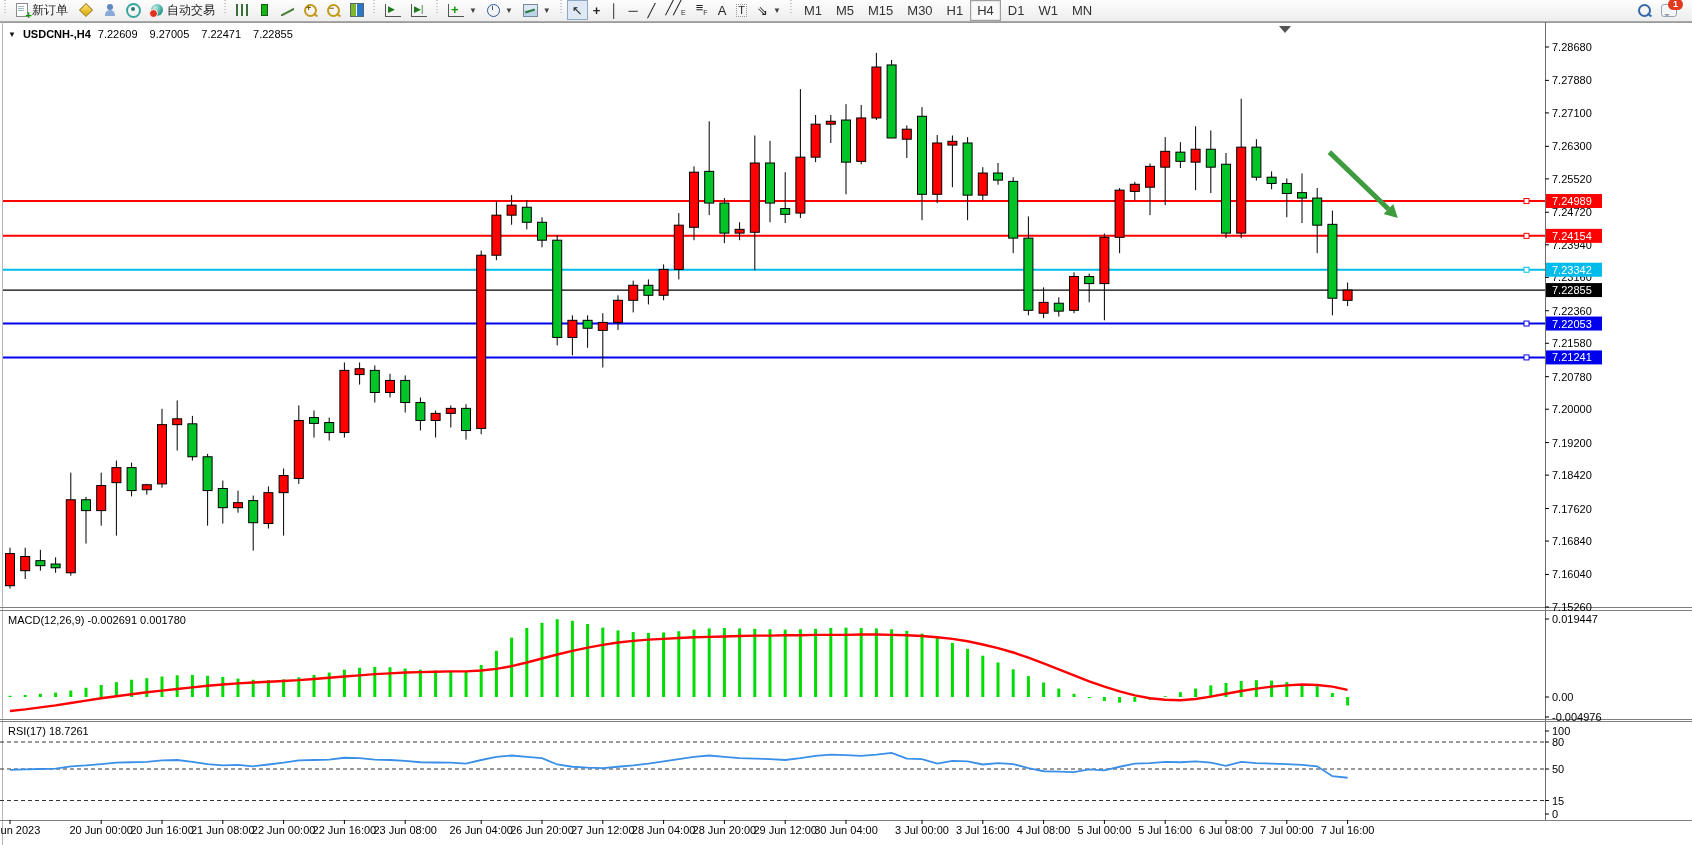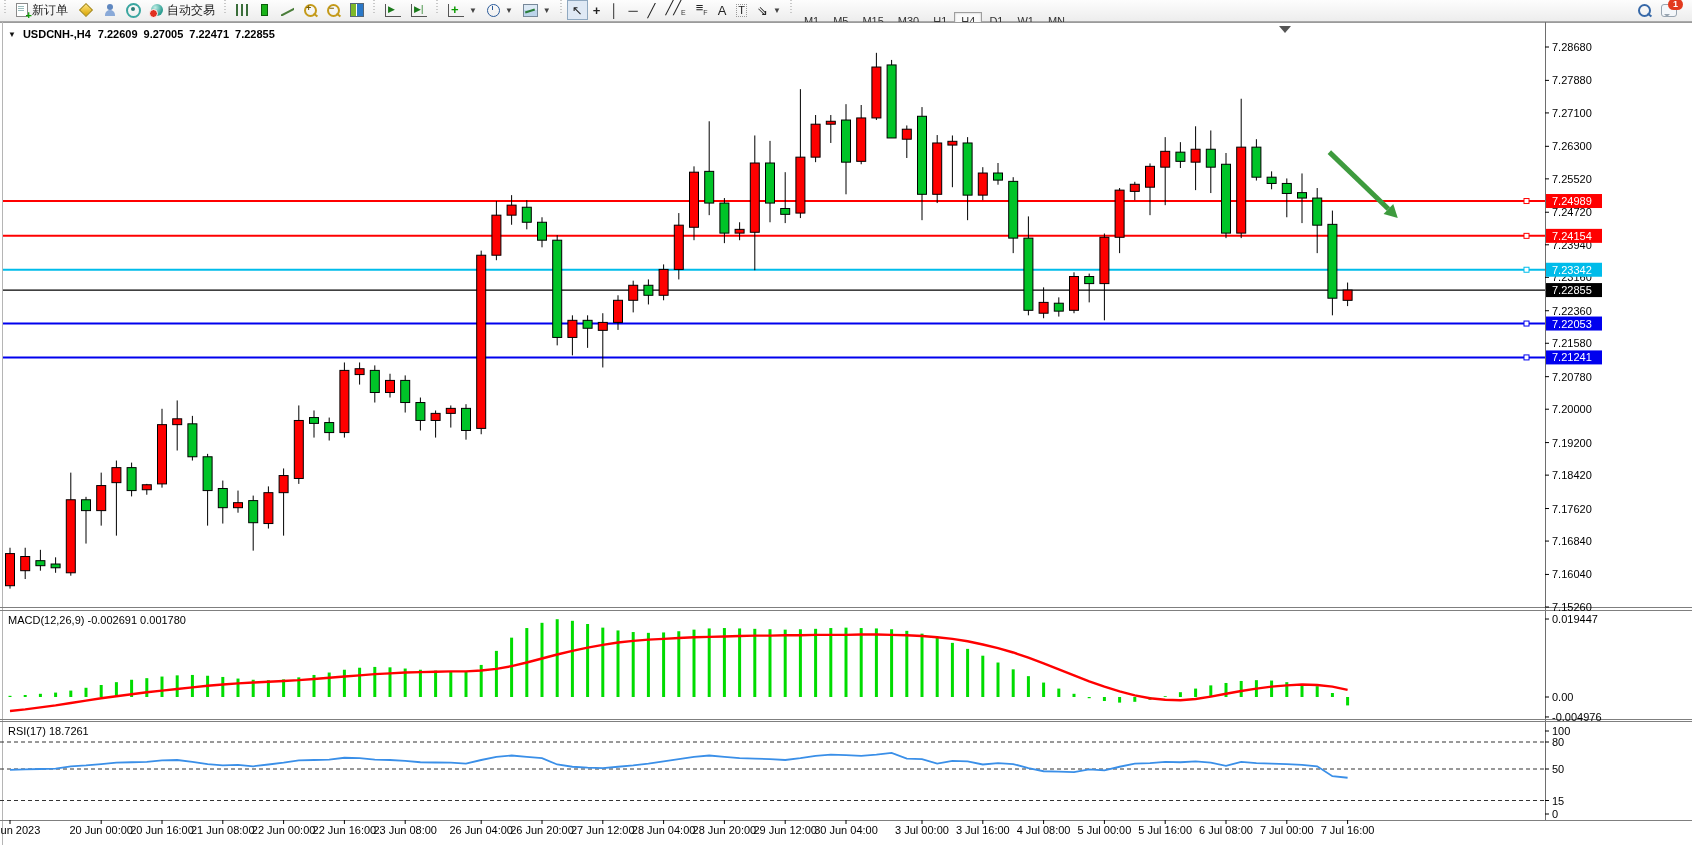--- a/index.html
+++ b/index.html
@@ -9,21 +9,21 @@
     background:linear-gradient(#fdfdfd,#ededed);border-bottom:1px solid #a9a9a9;
     display:flex;align-items:flex-start;font-size:12px;color:#222;user-select:none;}
   .grip{width:7px;height:14px;margin:0 2px;
     background:repeating-linear-gradient(#c9c9c9 0 1px,transparent 1px 3px);
     background-size:2px 100%;background-repeat:no-repeat;background-position:2px 0;}
   .tbtn{display:flex;align-items:center;gap:4px;padding:1px 4px;height:16px;
     border:1px solid transparent;white-space:nowrap;cursor:default;}
   .tbtn.active{border:1px solid #8fa8c0;background:#dfe9f5;}
   .caret{font-size:8px;color:#444;margin-left:1px;}
   .glyph{font-size:13px;line-height:13px;}
-  .tf{padding:2px 6px;font-size:11px;color:#333;border:1px solid transparent;margin-top:12px;}
+  .tf{padding:2px 6px;font-size:13px;color:#333;border:1px solid transparent;}
   .tf.active{border:1px solid #9e9e9e;background:#fafafa;box-shadow:inset 0 0 2px #bbb;}
   
   .i-doc{width:10px;height:12px;background:#fff;border:1px solid #8a8a8a;position:relative;}
   .i-doc::before{content:"";position:absolute;left:1px;top:2px;width:6px;height:1px;box-shadow:0 2px 0 #9bb,0 4px 0 #9bb;background:#9bb;}
   .i-doc::after{content:"+";position:absolute;right:-5px;bottom:-4px;color:#0a9a00;font-weight:bold;font-size:11px;line-height:9px;}
   .i-diamond{width:8px;height:8px;margin:0 3px;background:linear-gradient(135deg,#ffe37a,#d9a400);border:1px solid #a07f00;transform:rotate(45deg);}
   .i-person{width:12px;height:12px;position:relative;}
   .i-person::before{content:"";position:absolute;left:3px;top:0;width:6px;height:6px;border-radius:50%;background:#5f87c0;}
   .i-person::after{content:"";position:absolute;left:1px;top:6px;width:10px;height:6px;border-radius:5px 5px 0 0;background:#89a9d8;}
   .i-signal{width:11px;height:11px;border:2px solid #3aa6a0;border-radius:50%;position:relative;}
@@ -610,21 +610,21 @@
       <polygon points="1279,4 1291,4 1285,11" fill="#555"></polygon>
       <g>
         <line x1="1329.36" y1="130.15648286140353" x2="1388.4002673160476" y2="187.06598831415948" stroke="#3E9B3E" stroke-width="5"></line>
         <polygon points="1397.76,196.0879284649782 1383.5422995425297,192.10584437474918 1393.2582350895655,182.02613225356978" fill="#3E9B3E"></polygon>
       </g>
     </svg>
 
   <div class="overlay-label symbol-line">
     <span class="dd">▼</span>
     <span>USDCNH-,H4</span>
-    <span style="font-weight:bold;display:flex;gap:6px">
+    <span style="font-weight:normal;display:flex;gap:12px">
       <span>7.22609</span>
       <span>9.27005</span>
       <span>7.22471</span>
       <span>7.22855</span>
     </span>
   </div>
 
   <div class="overlay-label macd-label">
     <span>MACD(12,26,9)</span>
     <span>-0.002691 0.001780</span>

